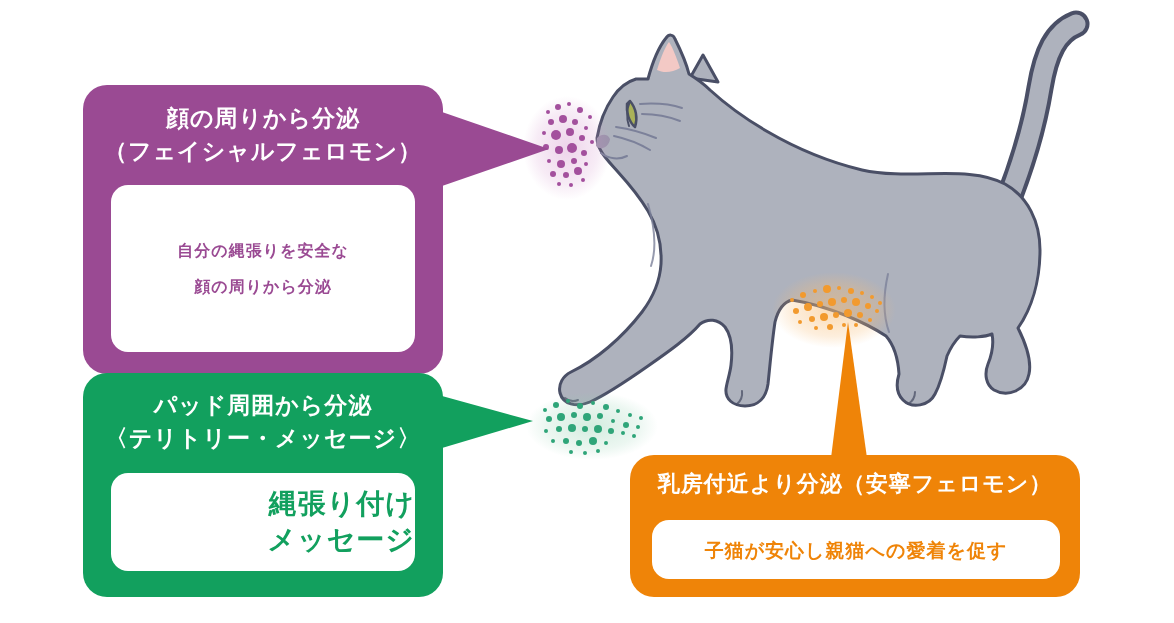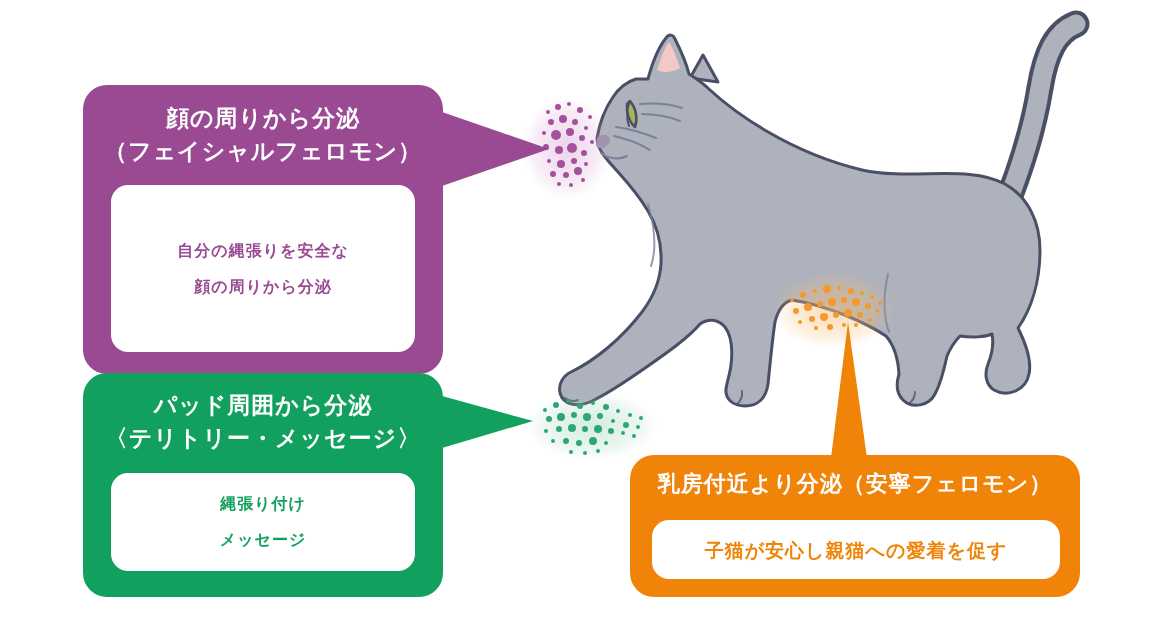--- a/index.html
+++ b/index.html
@@ -32,21 +32,21 @@
     text-align:center;color:#fff;font-weight:bold;font-size:23px;line-height:33px;letter-spacing:1px;
   }
   .callout .inner{
     position:absolute;background:#fff;border-radius:17px;
     display:flex;flex-direction:column;align-items:center;justify-content:center;
     font-weight:bold;text-align:center;letter-spacing:1px;
   }
   #callout-facial{left:83px;top:85px;width:360px;height:289px;background:var(--facial-accent);padding-top:17px;}
   #callout-facial .inner{left:28px;right:28px;top:100px;bottom:22px;color:var(--facial-accent);font-size:16px;line-height:36px;}
   #callout-pad{left:83px;top:373px;width:360px;height:224px;background:var(--pad-accent);padding-top:16px;}
-  #callout-pad .inner{left:28px;right:28px;top:100px;bottom:26px;color:var(--pad-accent);font-size:16px;line-height:36px;}
+  #callout-pad .inner{left:28px;right:28px;top:100px;bottom:26px;color:var(--pad-accent);font-size:28px;line-height:36px;align-items:flex-end;}
   #callout-mammary{left:630px;top:455px;width:450px;height:142px;background:var(--mammary-accent);padding-top:13px;}
   #callout-mammary .heading{font-size:22px;line-height:32px;}
   #callout-mammary .inner{left:22px;right:20px;top:65px;bottom:18px;color:var(--mammary-accent);font-size:19px;line-height:30px;}
 </style>
 </head>
 <body>
 
 <div id="canvas">
 
   <svg id="cat-svg" width="1174" height="623" viewBox="0 0 1174 623">

